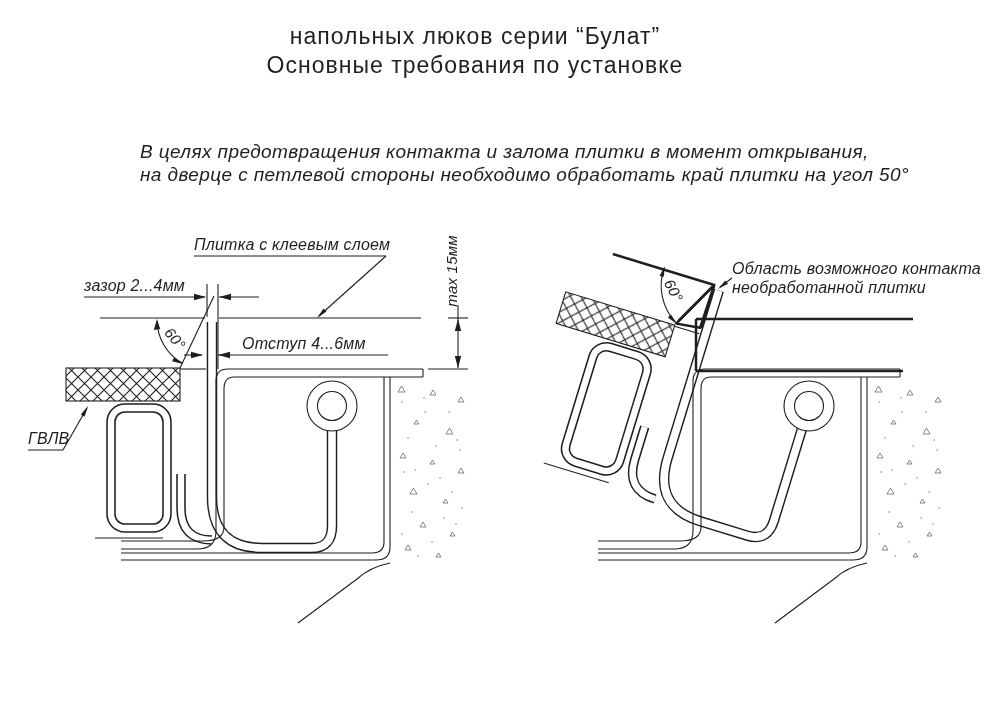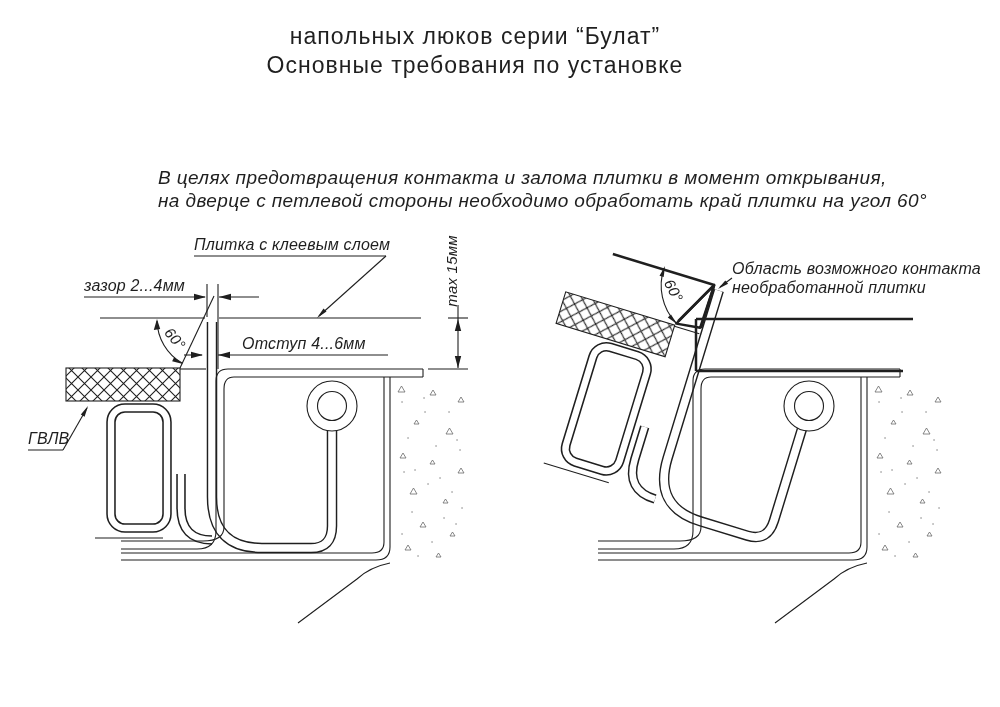--- a/index.html
+++ b/index.html
@@ -1,21 +1,21 @@
 <!DOCTYPE html>
 <html><head>
 <meta charset="utf-8">
 <style>
   html,body{margin:0;padding:0;background:#fff;}
   #canvas{position:relative;width:1000px;height:707px;background:#fff;overflow:hidden;
           font-family:"Liberation Sans",sans-serif;color:#1f1f1f;}
   #title{position:absolute;left:30px;top:22px;width:890px;text-align:center;
          font-size:23px;line-height:29px;letter-spacing:1px;font-weight:500;}
-  #note{position:absolute;left:158px;top:140px;font-size:19px;line-height:23px;
-        font-style:italic;letter-spacing:.4px;margin-top:26px;}
+  #note{position:absolute;left:140px;top:140px;font-size:19px;line-height:23px;
+        font-style:italic;letter-spacing:.4px;}
   svg{position:absolute;left:0;top:0;}
   #drawing path,#drawing line,#drawing rect,#drawing circle,#drawing polygon{
     stroke:#1f1f1f;fill:none;stroke-width:1.1;}
   #drawing .tb{stroke-width:10.5;}
   #drawing .tbh{stroke-width:9.5;}
   #drawing .tw{stroke:#fff;stroke-width:7.6;}
   #drawing .twh{stroke:#fff;stroke-width:6.4;}
   #drawing .thk{stroke-width:2.5;}
   #drawing .ar{fill:#1f1f1f;stroke:none;}
   #drawing .wf{fill:#fff;}
@@ -32,21 +32,21 @@
 
 <div id="canvas">
 
   <div id="title">
     <div>напольных люков серии “Булат”</div>
     <div>Основные требования по установке</div>
   </div>
 
   <div id="note">
     <div>В целях предотвращения контакта и залома плитки в момент открывания,</div>
-    <div>на дверце с петлевой стороны необходимо обработать край плитки на угол 60°</div>
+    <div>на дверце с петлевой стороны необходимо обработать край плитки на угол 50°</div>
   </div>
 
   <svg id="drawing" width="1000" height="707" viewBox="0 0 1000 707">
     <defs>
       <pattern id="xh" width="13" height="13" patternUnits="userSpaceOnUse">
         <path d="M0 13 L13 0 M0 0 L13 13" stroke="#5a5a5a" stroke-width="0.7" fill="none"></path>
       </pattern>
 
       <g id="concreteG">
         <path class="tri" d="M398 392l7 0l-3.5 -6zM430 395l6 0l-3 -5zM458 402l6 0l-3 -5zM414 424l5 0l-2.5 -4zM446 434l7 0l-3.5 -6zM400 458l6 0l-3 -5zM430 464l5 0l-2.5 -4zM458 473l6 0l-3 -5zM410 494l7 0l-3.5 -6zM443 503l5 0l-2.5 -4zM420 527l6 0l-3 -5zM450 536l5 0l-2.5 -4zM405 550l6 0l-3 -5zM436 557l5 0l-2.5 -4z"></path>

